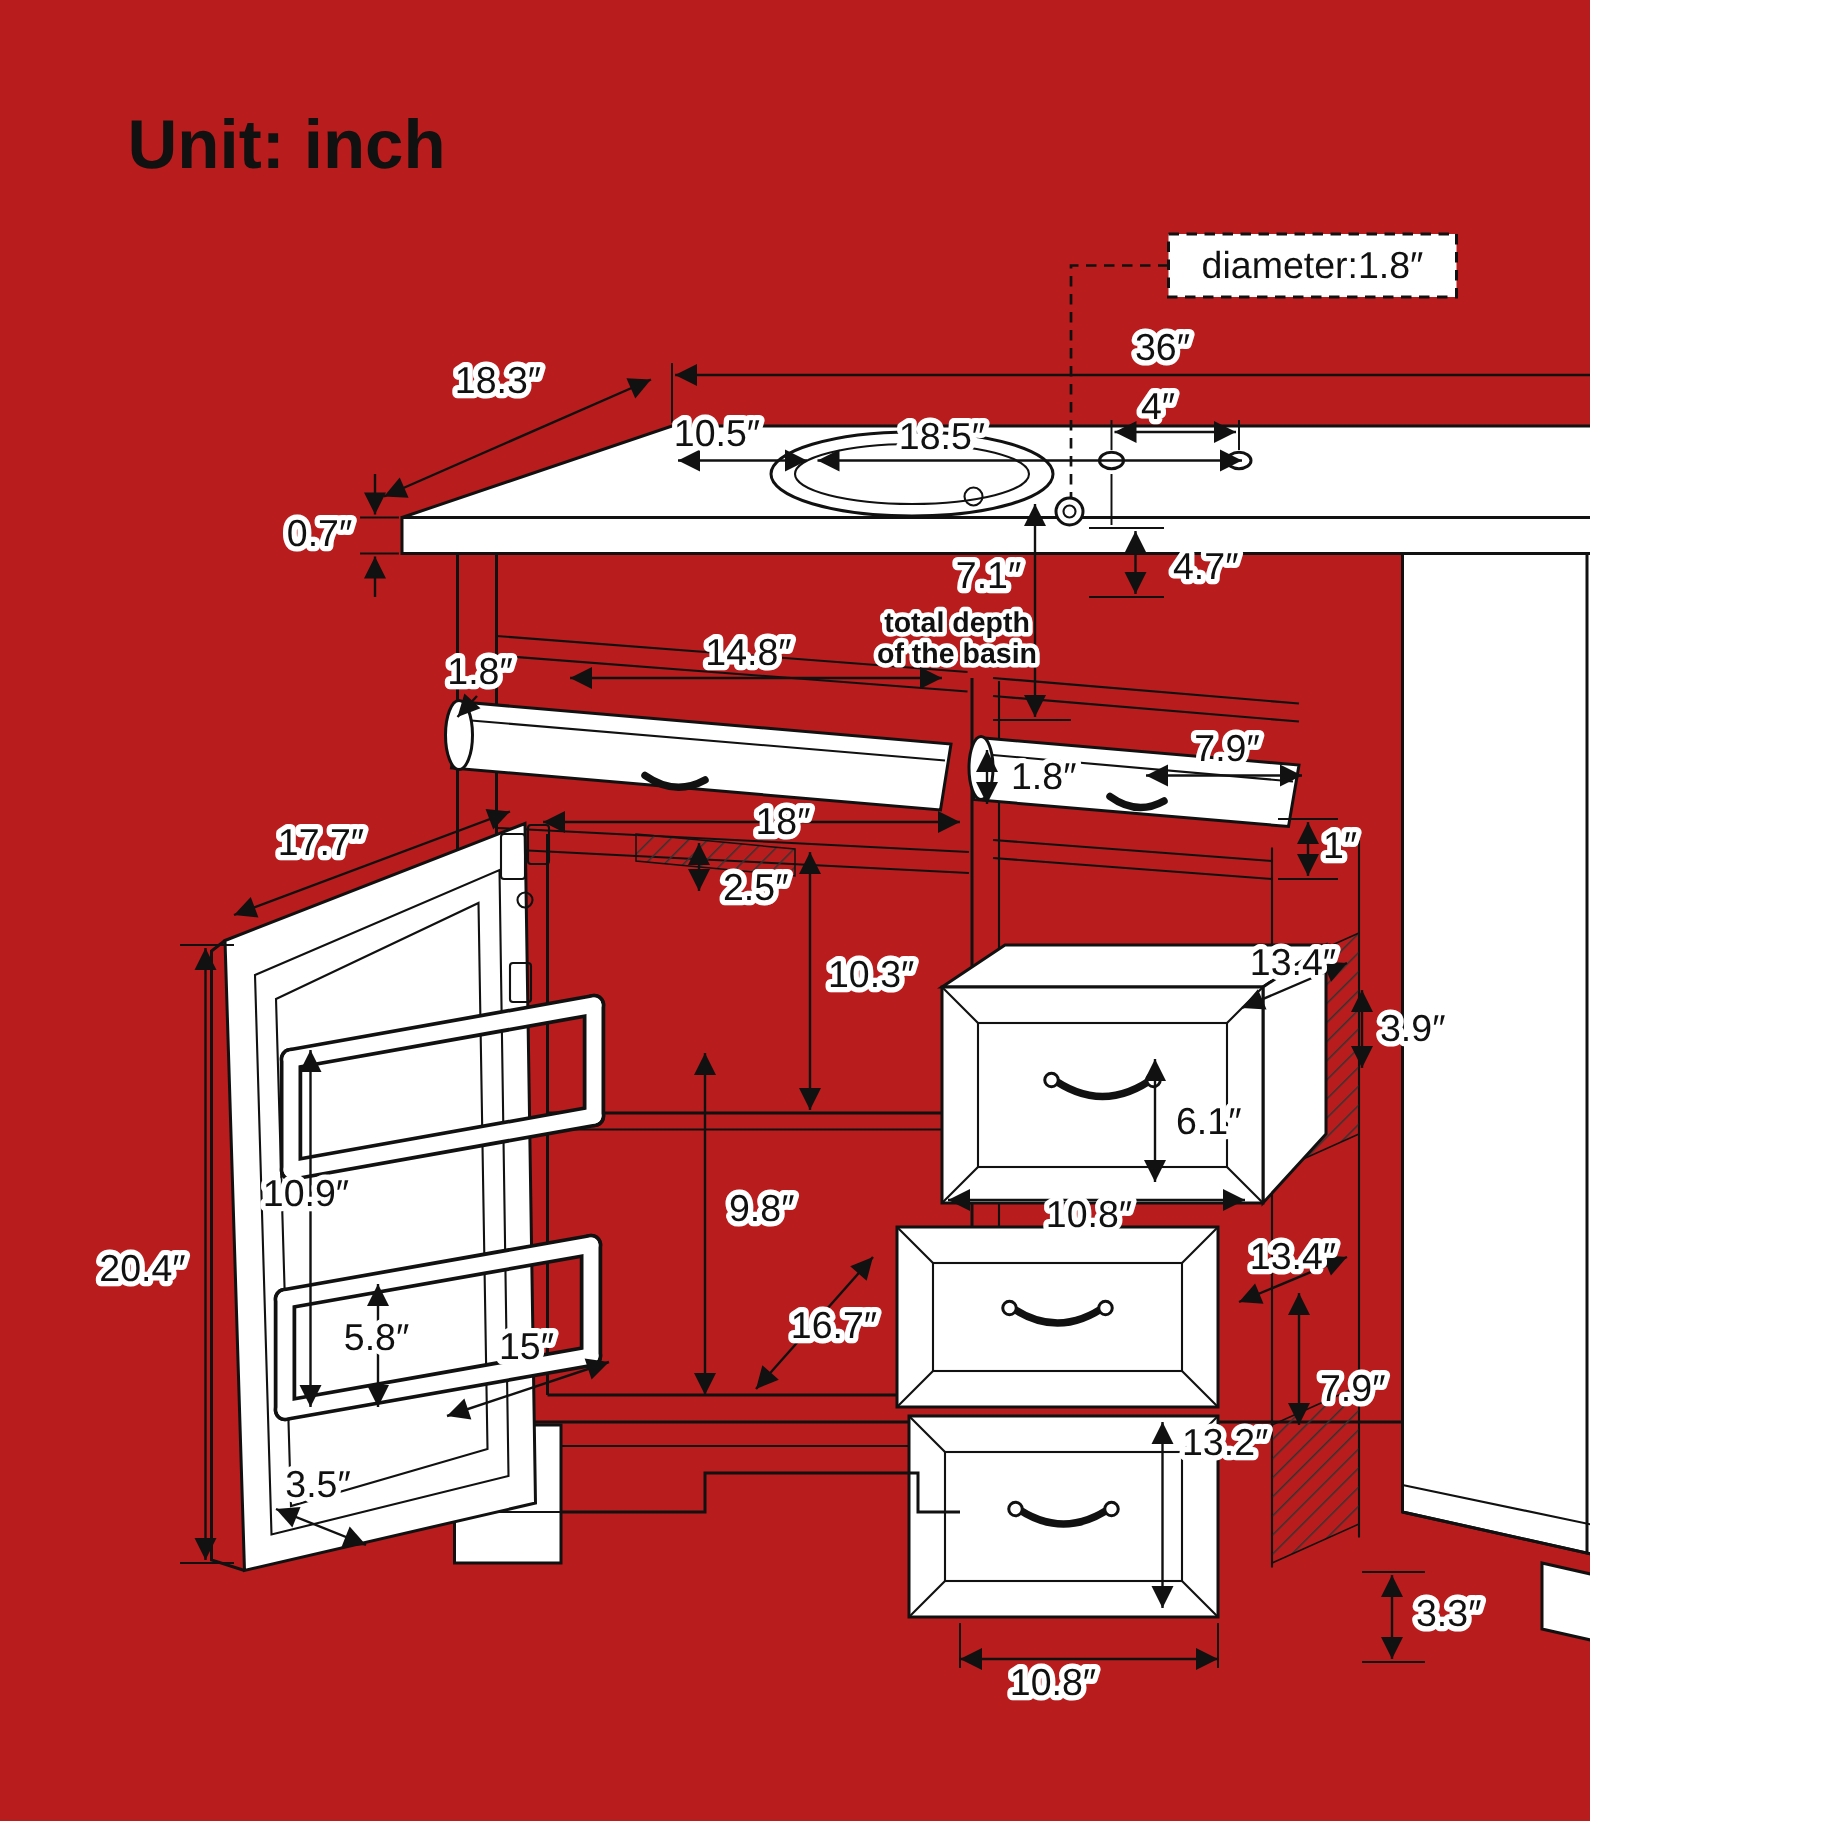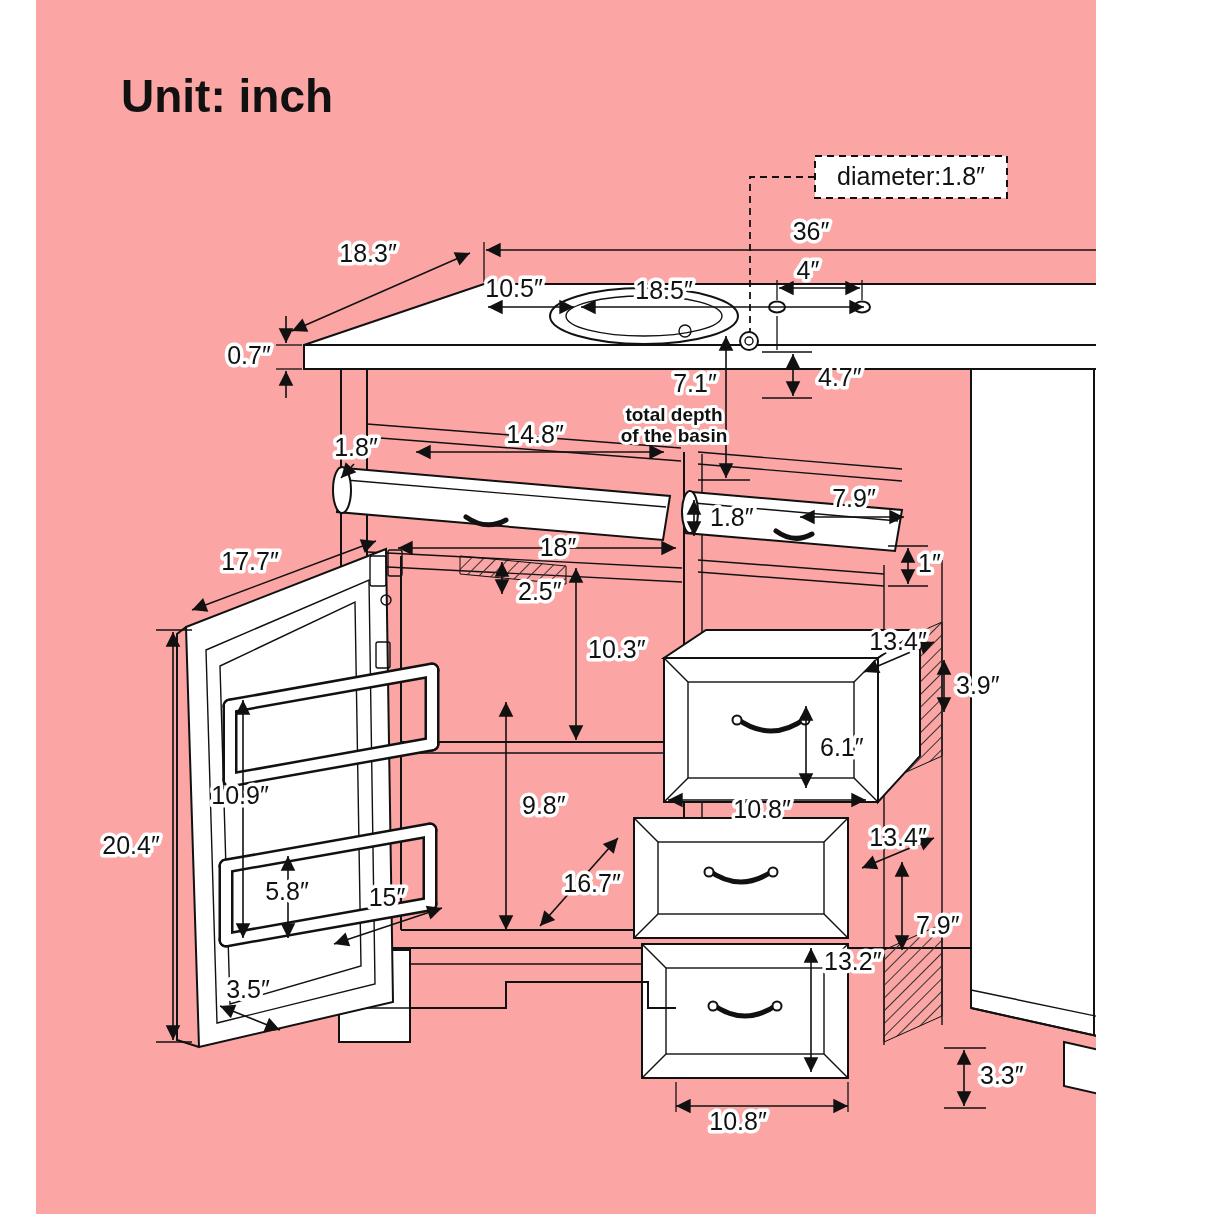--- a/index.html
+++ b/index.html
@@ -1,16 +1,16 @@
 <!DOCTYPE html>
 <html><head>
 <meta charset="utf-8">
 <style>
   html,body{margin:0;padding:0;background:#fff;}
-  .stage{width:1060px;height:1214px;position:relative;background:#fca5a5;overflow:hidden;margin-left:36px;}
+  .stage{width:1060px;height:1214px;position:relative;background:#b91c1c;overflow:hidden;}
   svg{display:block;}
   text{font-family:"Liberation Sans", sans-serif;fill:#111;}
   .title{font-size:46px;font-weight:bold;}
   .dim{font-size:25px;paint-order:stroke;stroke:#fff;stroke-width:7px;stroke-linejoin:round;}
   .note{font-size:19px;font-weight:bold;paint-order:stroke;stroke:#fff;stroke-width:6px;stroke-linejoin:round;}
   .callout-text{font-size:25px;}
   .s2{stroke:#111;stroke-width:2;fill:none;}
   .s2f{stroke:#111;stroke-width:2;fill:#fff;}
   .s1{stroke:#111;stroke-width:1.4;fill:none;}
   .dim-line{stroke:#111;stroke-width:1.6;fill:none;}

